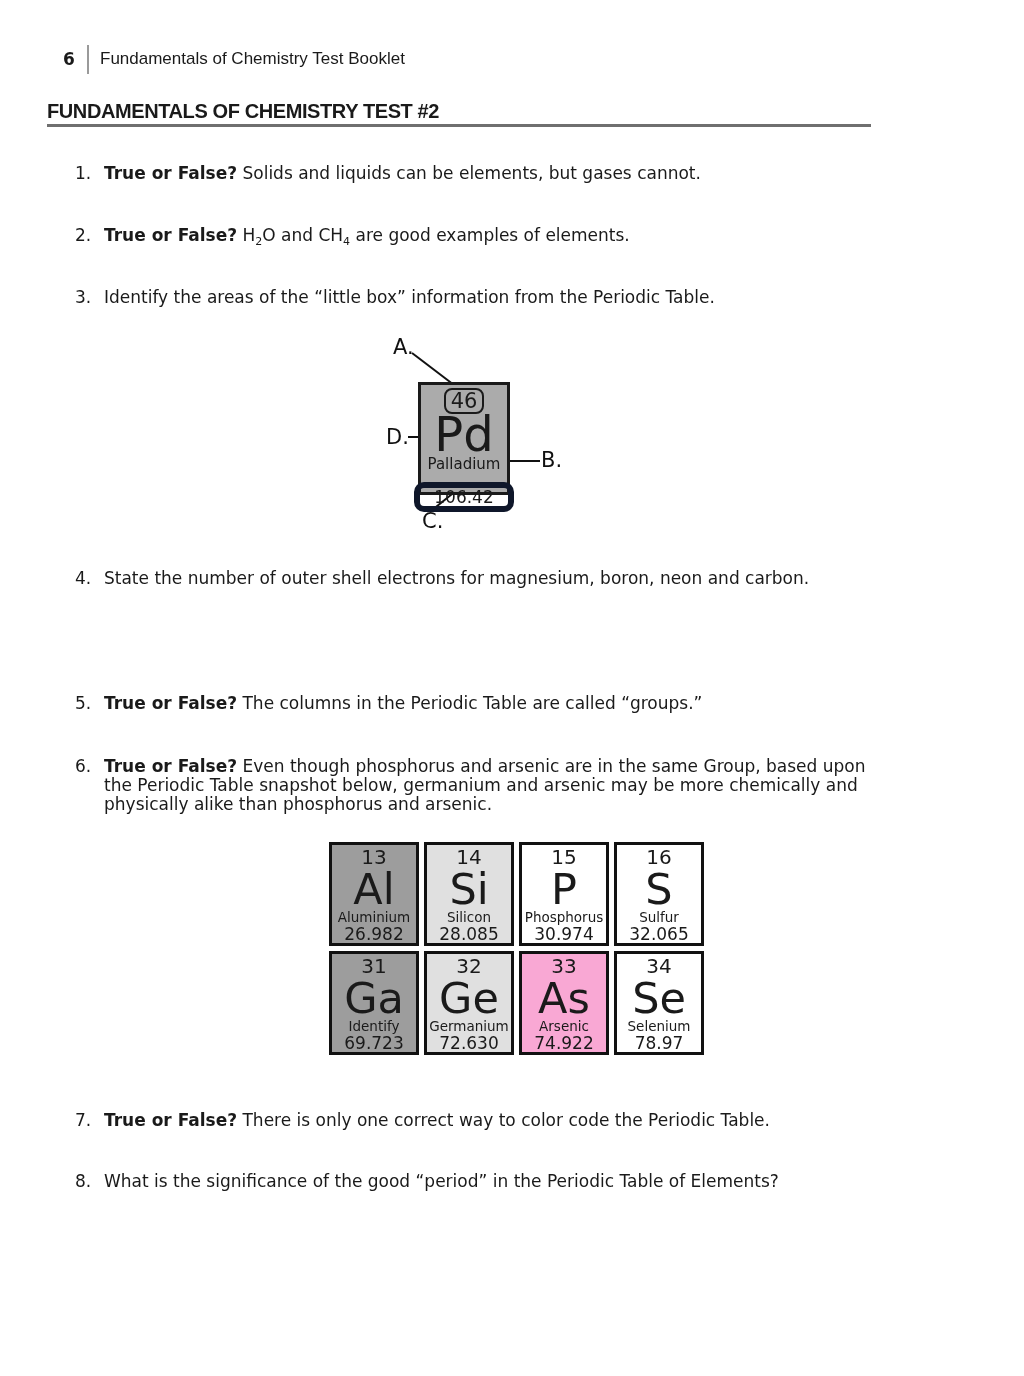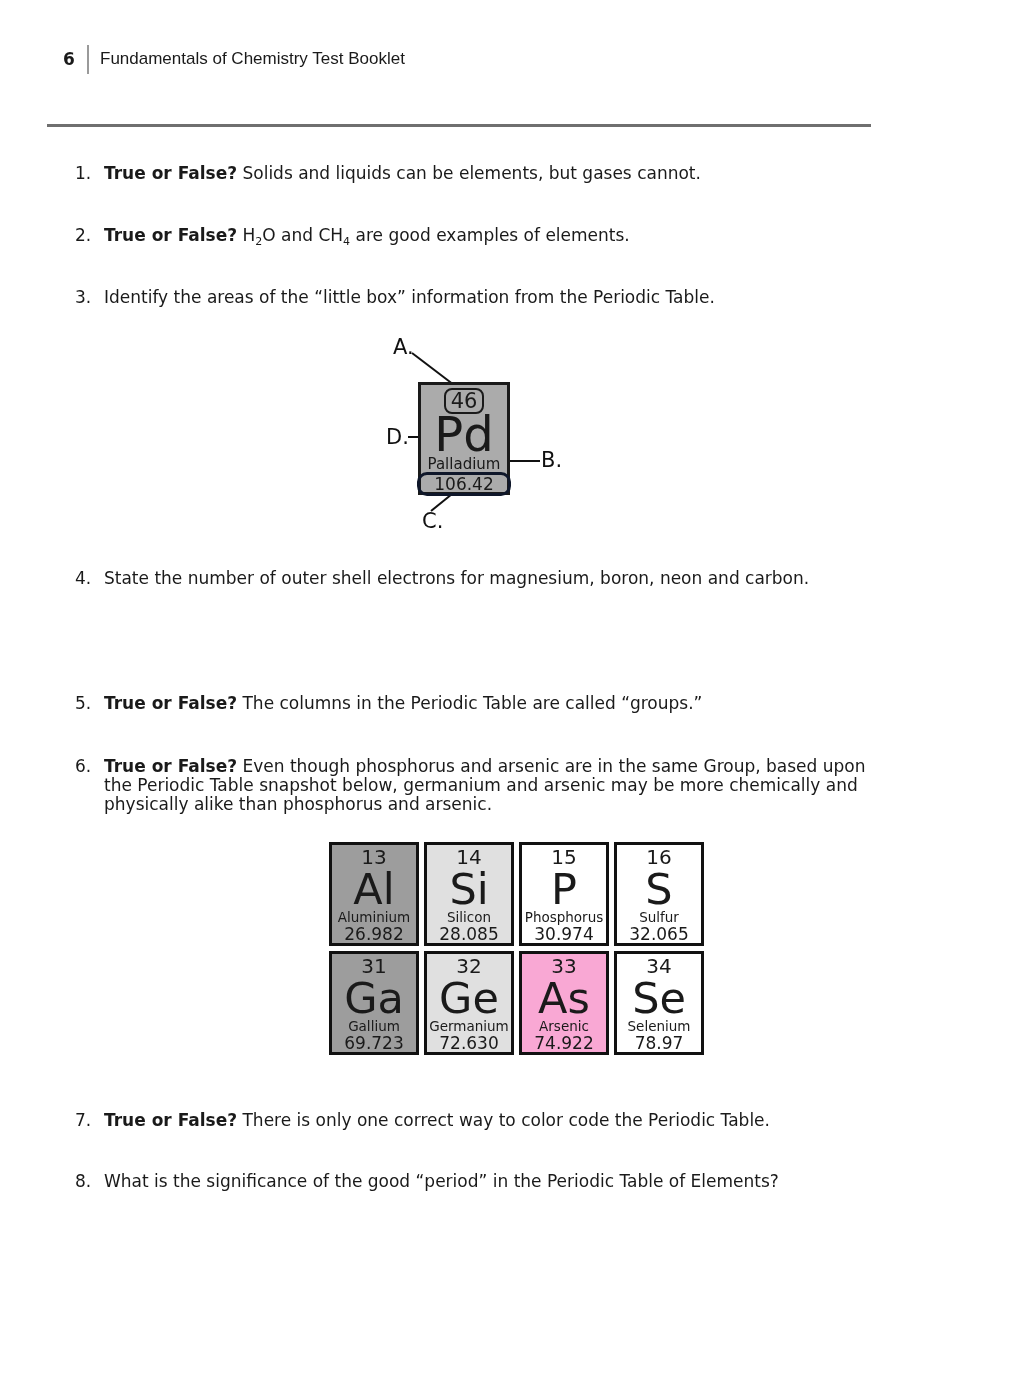--- a/index.html
+++ b/index.html
@@ -28,21 +28,21 @@
   .fig { position:absolute; left:370px; top:330px; width:220px; height:212px; }
   .fig svg { position:absolute; left:0; top:0; }
   .fig-label { position:absolute; font-size:21px; color:#111; line-height:22px; }
   .pd-box { position:absolute; left:48px; top:52px; width:92px; height:113px;
             box-sizing:border-box; border:3px solid #1a1a1a; background:#ababab;
             display:flex; flex-direction:column; align-items:center; text-align:center; }
   .pd-num  { margin-top:3px; font-size:21px; line-height:22px; border:2px solid #1a1a1a;
              border-radius:8px; padding:0 5px; }
   .pd-sym  { font-size:48px; line-height:46px; margin-top:-3px; }
   .pd-name { font-size:15px; line-height:15px; white-space:nowrap; }
-  .pd-mass { margin-top:0; font-size:17px; line-height:18px; border:3px solid #0f172a;
+  .pd-mass { margin-top:10px; font-size:17px; line-height:18px; border:6px solid #0f172a;
              border-radius:10px; padding:0 14px; }
 
   
   .egrid { position:absolute; left:283px; top:842px;
            display:grid; grid-template-columns:repeat(4, 90px); gap:5px;padding-left:46px; }
   .ecell { width:90px; height:104px; box-sizing:border-box; border:3px solid #111;
            display:flex; flex-direction:column; align-items:center; text-align:center;
            background:#fff; }
   .e-num  { font-size:20px; line-height:23px; margin-top:1px; }
   .e-sym  { font-size:43px; line-height:40px; }
@@ -53,20 +53,21 @@
 <body>
 
 <div class="page">
 
   <div class="hdr">
     <span class="pgnum">6</span>
     <span class="vdiv"></span>
     <span class="btitle">Fundamentals of Chemistry Test Booklet</span>
   </div>
 
+  <div class="ttl">FUNDAMENTALS OF CHEMISTRY TEST #2</div>
   <div class="rule"></div>
 
   <div class="q" style="top:164px">
     <span class="qnum">1.</span>
     <span class="qtext"><b>True or False?</b><span> Solids and liquids can be elements, but gases cannot.</span></span>
   </div>
 
   <div class="q" style="top:226px">
     <span class="qnum">2.</span>
     <span class="qtext"><b>True or False?</b><span> H</span><sub>2</sub><span>O and CH</span><sub>4</sub><span> are good examples of elements.</span></span>
@@ -132,21 +133,21 @@
       </div>
       <div class="ecell" style="background: rgb(255, 255, 255);">
         <span class="e-num">16</span>
         <span class="e-sym">S</span>
         <span class="e-name">Sulfur</span>
         <span class="e-mass">32.065</span>
       </div>
       <div class="ecell" style="background: rgb(157, 157, 157);">
         <span class="e-num">31</span>
         <span class="e-sym">Ga</span>
-        <span class="e-name">Gallium</span>
+        <span class="e-name">Identify</span>
         <span class="e-mass">69.723</span>
       </div>
       <div class="ecell" style="background: rgb(224, 224, 224);">
         <span class="e-num">32</span>
         <span class="e-sym">Ge</span>
         <span class="e-name">Germanium</span>
         <span class="e-mass">72.630</span>
       </div>
       <div class="ecell" style="background: #f9a8d4;">
         <span class="e-num">33</span>

